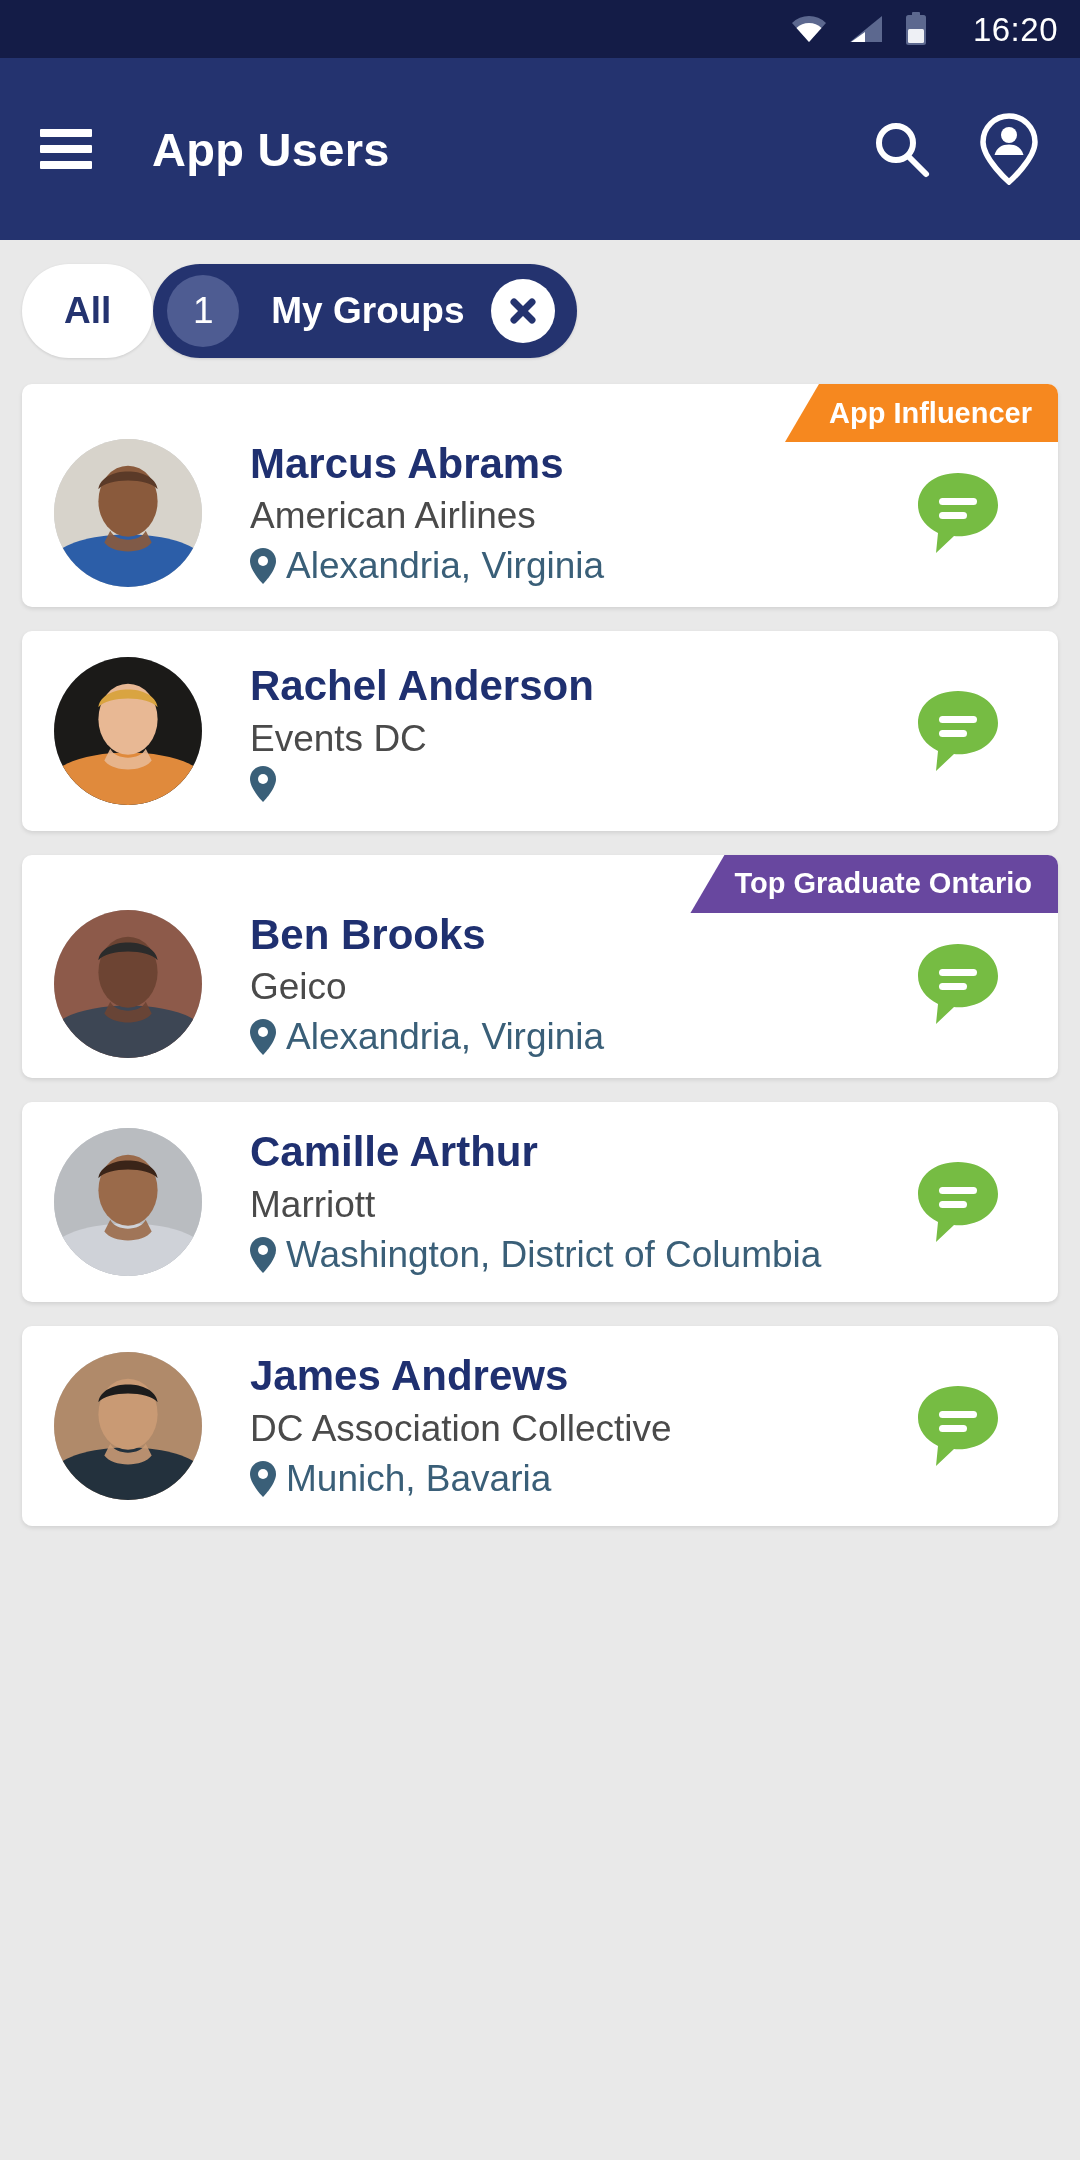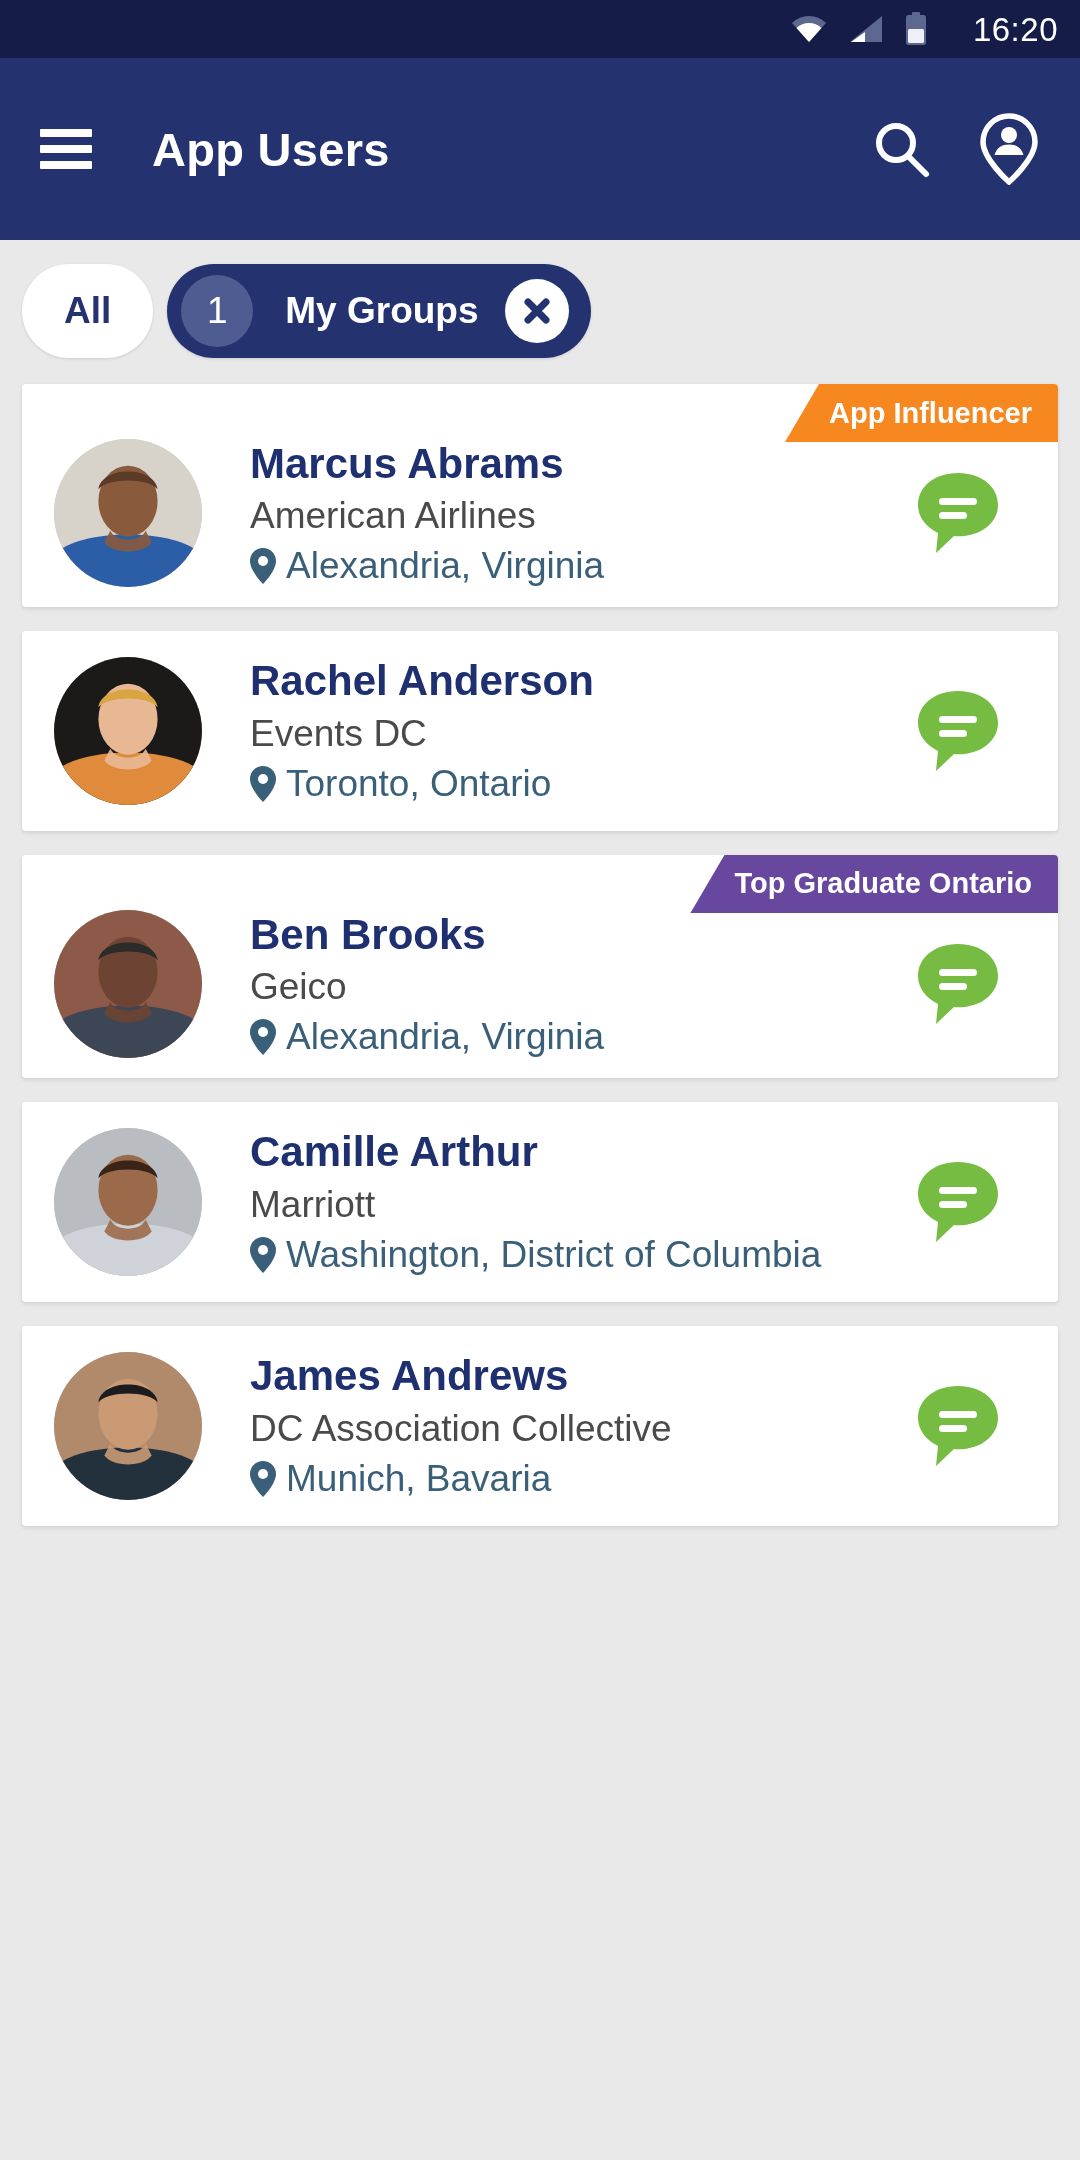--- a/index.html
+++ b/index.html
@@ -74,21 +74,20 @@
     display: flex; align-items: center; justify-content: center;
     cursor: pointer;
   }
   .appbar-icon + .appbar-icon { margin-left: 34px; }
 
   
   .chips-row {
     display: flex;
     align-items: center;
     padding: 24px 0 26px 22px;
-    gap: 14px;
     flex: 0 0 auto;
   }
   .chip {
     background: #ffffff;
     border-radius: 48px;
     height: 94px;
     display: flex;
     align-items: center;
     justify-content: center;
     padding: 0 42px;
@@ -129,21 +128,21 @@
   .card-list {
     flex: 1 1 auto;
     padding: 0 22px;
     display: flex;
     flex-direction: column;
     gap: 24px;
   }
   .user-card {
     position: relative;
     background: #ffffff;
-    border-radius: 4px;
+    border-radius: 10px;
     box-shadow: 0 2px 4px rgba(0,0,0,0.10);
     overflow: hidden;
     min-height: 200px;
     display: flex;
     align-items: center;
     padding: 18px 0;
     cursor: pointer;
   }
   .user-card.has-badge { padding-top: 54px; }
 
@@ -325,21 +324,20 @@
           </svg>
         </div>
         <div class="card-body">
           <div class="u-name">Rachel Anderson</div>
           <div class="u-company">Events DC</div>
           <div class="u-location-row">
             <svg class="pin-icon" width="26" height="36" viewBox="0 0 26 36">
               <path d="M13 0 C5.8 0 0 5.8 0 13 C0 23 13 36 13 36 C13 36 26 23 26 13 C26 5.8 20.2 0 13 0 Z" fill="#3a5f78"></path>
               <circle cx="13" cy="13" r="5" fill="#ffffff"></circle>
             </svg>
-            <div class="u-location">Toronto, Ontario</div>
           </div>
         </div>
         <div class="chat-btn">
           <svg width="92" height="92" viewBox="0 0 92 92">
             <path d="M46 6 C22 6 6 20 6 38 C6 50 14 60 26 66 L24 86 L42 69 C43.3 69.2 44.6 69.3 46 69.3 C70 69.3 86 55 86 38 C86 20 70 6 46 6 Z" fill="#76bc43"></path>
             <rect x="27" y="31" width="38" height="7" rx="3.5" fill="#ffffff"></rect>
             <rect x="27" y="45" width="28" height="7" rx="3.5" fill="#ffffff"></rect>
           </svg>
         </div>
       </div>

